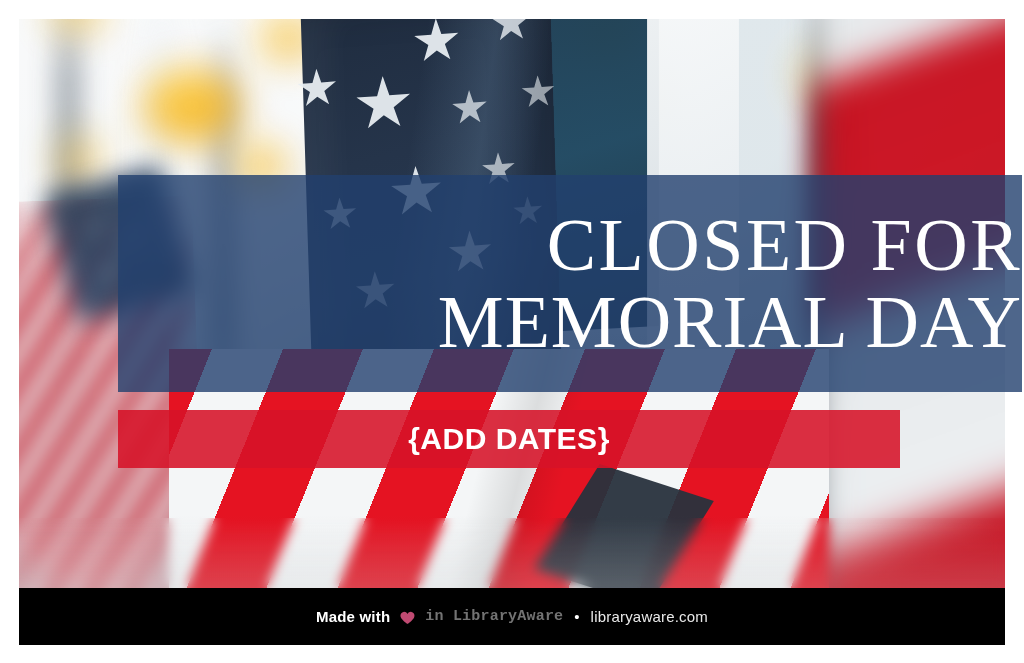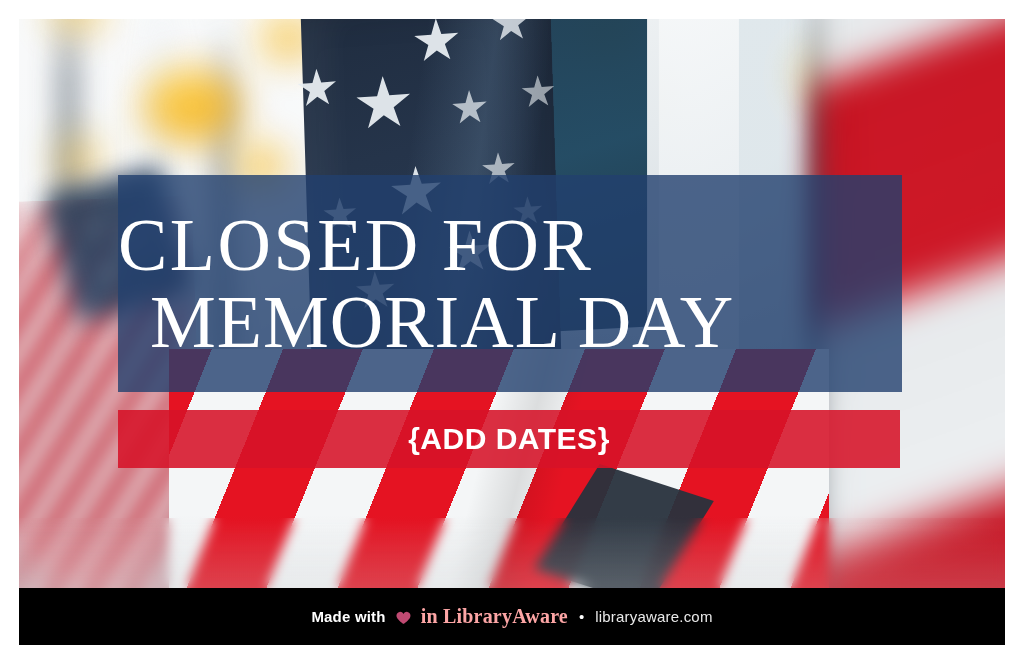--- a/index.html
+++ b/index.html
@@ -247,26 +247,26 @@
     height: 70px;
     backdrop-filter: blur(6px);
     background: linear-gradient(180deg, rgba(255,255,255,0) 0%, rgba(232,235,237,.18) 100%);
   }
 
   
   .headline-band {
     position: absolute;
     left: 118px;
     top: 175px;
-    width: 784px;
+    width: 904px;
     height: 217px;
     background: rgba(34,64,110,0.80);
     display: flex;
     flex-direction: column;
-    align-items: flex-start;
+    align-items: flex-end;
     justify-content: center;
   }
   .headline-line {
     color: #ffffff;
     font-family: "Liberation Serif", "DejaVu Serif", serif;
     font-weight: 400;
     font-size: 74px;
     line-height: 1.04;
     letter-spacing: 2.5px;
     text-align: center;
@@ -320,24 +320,24 @@
   }
   .heart-icon {
     display: inline-block;
     width: 17px;
     height: 17px;
     position: relative;
     top: 1px;
   }
   .heart-icon svg { display: block; }
   .footer-in {
-    color: #fca5a5;
-    font-family: Liberation Serif, serif;
+    color: #737373;
+    font-family: Liberation Mono, monospace;
     font-weight: 700;
-    font-size: 20px;
+    font-size: 15px;
     letter-spacing: 0.2px;
   }
   .footer-dot {
     color: #ffffff;
     font-size: 15px;
     line-height: 1;
     padding: 0 2px;
   }
   .footer-url {
     color: #e9e9e9;

